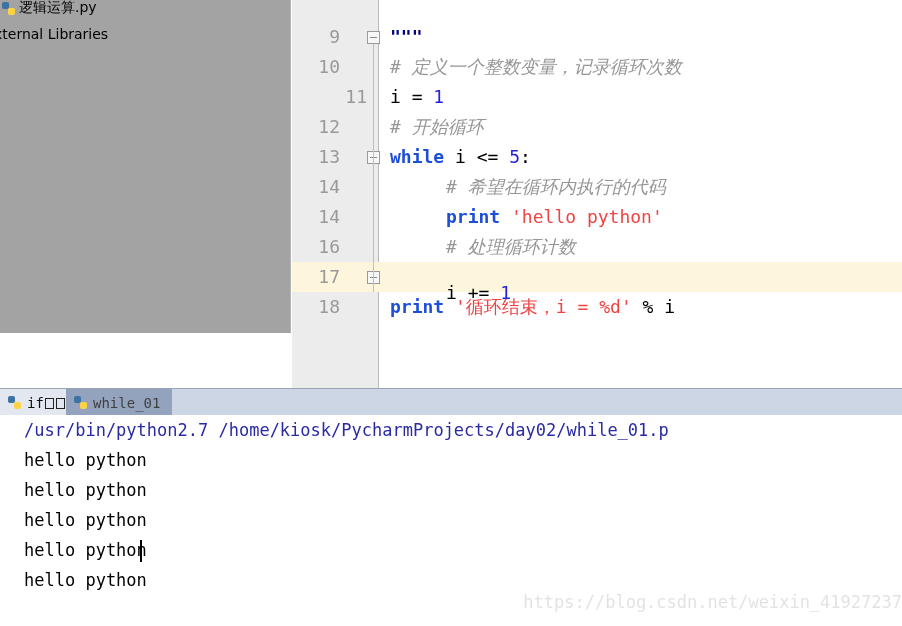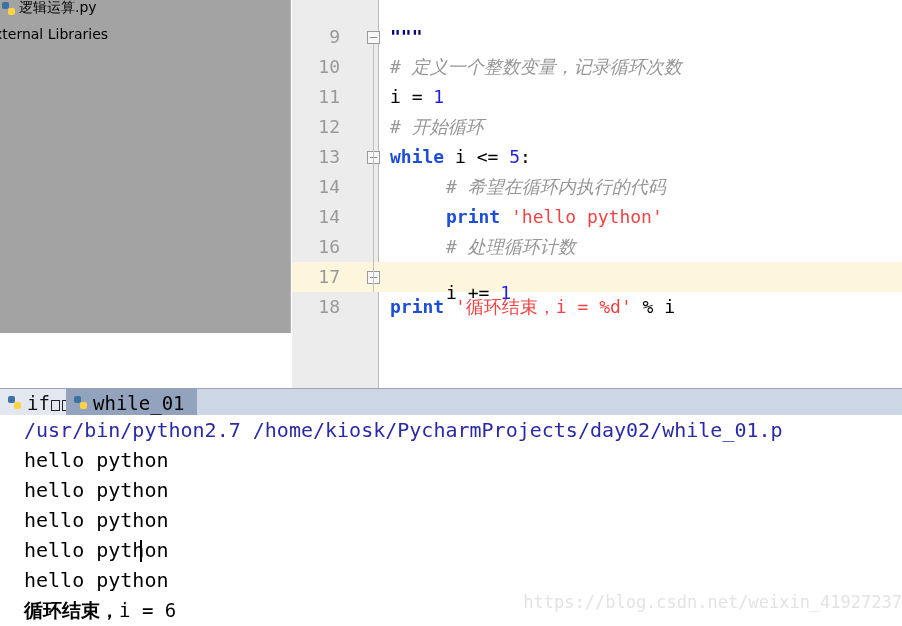--- a/index.html
+++ b/index.html
@@ -50,35 +50,35 @@
         border:1px solid #9a9a9a;background:#f7f7f7;}
   .fold.open{border-radius:0;}
   .fold i{position:absolute;left:2px;right:2px;top:5px;height:1px;background:#8a8a8a;}
   .foldline{position:absolute;width:1px;background:#c0c0c0;}
 
   
   .tabbar{position:absolute;left:0;top:388px;width:902px;height:27px;
           background:#cdd6e5;border-top:1px solid #9aa4b4;box-sizing:border-box;}
   .tab{position:absolute;top:0;height:27px;display:flex;align-items:center;
        padding:0 12px 0 8px;box-sizing:border-box;
-       font-family:"DejaVu Sans Mono",monospace;font-size:19px;color:#111;white-space:nowrap;}
+       font-family:"DejaVu Sans Mono",monospace;font-size:14px;color:#111;white-space:nowrap;}
   .tab.t0{left:0;background:#e3e8f0;}
-  .tab.t1{left:66px;background:#93a3bd;color:#000000;}
+  .tab.t1{left:66px;background:#93a3bd;color:#404040;}
   .tab .ti{width:13px;height:13px;position:relative;margin-right:6px;flex:none;}
   .tab .ti .b{position:absolute;width:7px;height:7px;border-radius:2px;}
   .tab .ti .b1{left:0;top:0;background:#3d72a4;}
   .tab .ti .b2{right:0;bottom:0;background:#ffd343;}
   .tofu{display:inline-block;width:9px;height:11px;border:1px solid #222;
         box-sizing:border-box;margin:0 1px;vertical-align:-1px;}
 
   
   .console{position:absolute;left:0;top:415px;width:902px;height:211px;background:#ffffff;
            border-left:6px solid #ffffff;box-sizing:border-box;overflow:hidden;}
   .conl{position:absolute;left:18px;height:30px;line-height:30px;white-space:pre;
-        font-family:"DejaVu Sans Mono",monospace;font-size:20px;color:#000000;}
+        font-family:"DejaVu Sans Mono",monospace;font-size:17px;color:#000000;}
   .conl.cmd{color:#2a2aa5;}
   .conl.cn{font-family:"DejaVu Sans","Liberation Sans",sans-serif;font-size:19px;font-weight:bold;}
   .conl.cn .mono{font-family:"DejaVu Sans Mono",monospace;font-weight:normal;}
   .caret{position:absolute;width:2px;height:22px;background:#000;}
   .conbar{position:absolute;left:0;top:415px;width:6px;height:211px;background:#e8e8ec;}
 
   .watermark{position:absolute;right:0px;top:592px;color:#e3e3e3;font-size:17px;
              font-family:"DejaVu Sans Mono",monospace;white-space:nowrap;}
 </style>
 </head>
@@ -101,21 +101,21 @@
       </div>
     </div>
 
     <div class="editor">
       <div class="gutter"></div>
       <div id="rows">
           <div class="ln" style="top: 22px;"><span>9</span></div>
           <div class="cl" style="top: 22px; left: 98px;"><span class="doc">"""</span></div>
           <div class="ln" style="top: 52px;"><span>10</span></div>
           <div class="cl" style="top: 52px; left: 98px;"><span class="cmt"># 定义一个整数变量，记录循环次数</span></div>
-          <div class="ln" style="top: 82px;"><span>11</span></div>
+          <div class="ln" style="top: 82px; padding-left: 27px;"><span>11</span></div>
           <div class="cl" style="top: 82px; left: 98px;"><span class="op">i = </span><span class="num">1</span></div>
           <div class="ln" style="top: 112px;"><span>12</span></div>
           <div class="cl" style="top: 112px; left: 98px;"><span class="cmt"># 开始循环</span></div>
           <div class="ln" style="top: 142px;"><span>13</span></div>
           <div class="cl" style="top: 142px; left: 98px;"><span class="kw">while</span><span class="op"> i &lt;= </span><span class="num">5</span><span class="op">:</span></div>
           <div class="ln" style="top: 172px;"><span>14</span></div>
           <div class="cl" style="top: 172px; left: 154px;"><span class="cmt"># 希望在循环内执行的代码</span></div>
           <div class="ln" style="top: 202px;"><span>14</span></div>
           <div class="cl" style="top: 202px; left: 154px;"><span class="kw">print</span><span class="op"> </span><span class="str">'hello python'</span></div>
           <div class="ln" style="top: 232px;"><span>16</span></div>
@@ -160,17 +160,16 @@
 
   <div class="conbar"></div>
   <div class="console">
     <div class="conl cmd" style="top:0px;">/usr/bin/python2.7 /home/kiosk/PycharmProjects/day02/while_01.p</div>
     <div class="conl" style="top:30px;">hello python</div>
     <div class="conl" style="top:60px;">hello python</div>
     <div class="conl" style="top:90px;">hello python</div>
     <div class="conl" style="top:120px;">hello python</div>
     <div class="caret" style="left:134px;top:125px;"></div>
     <div class="conl" style="top:150px;">hello python</div>
-    <div class="conl cn" style="top:180px;"><span>循环结束，</span><span class="mono">i = 6</span></div>
   </div>
 
   <div class="watermark">https://blog.csdn.net/weixin_41927237</div>
 </div>
 
 </body></html>

